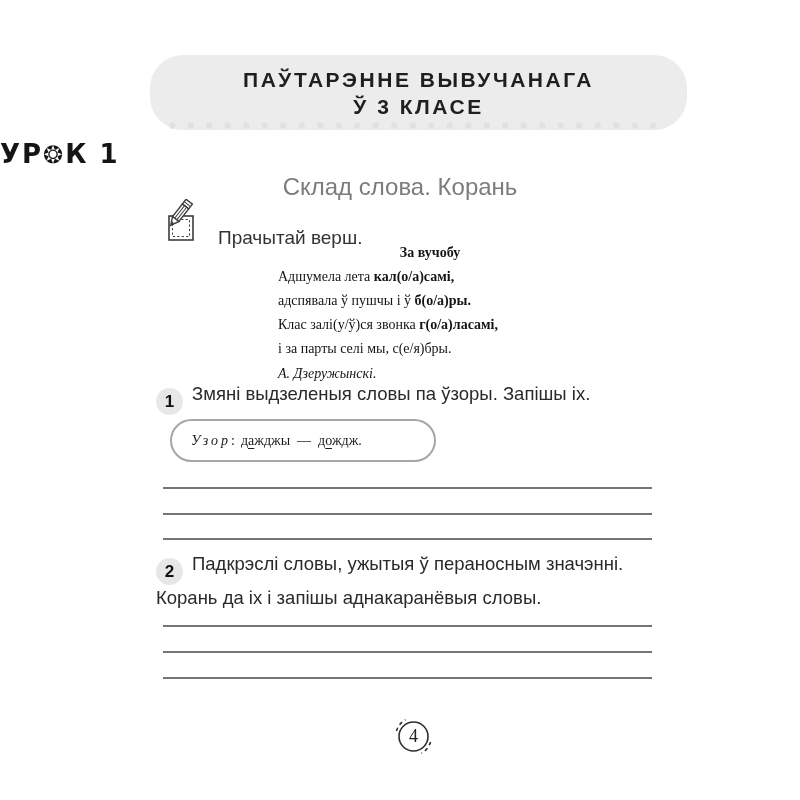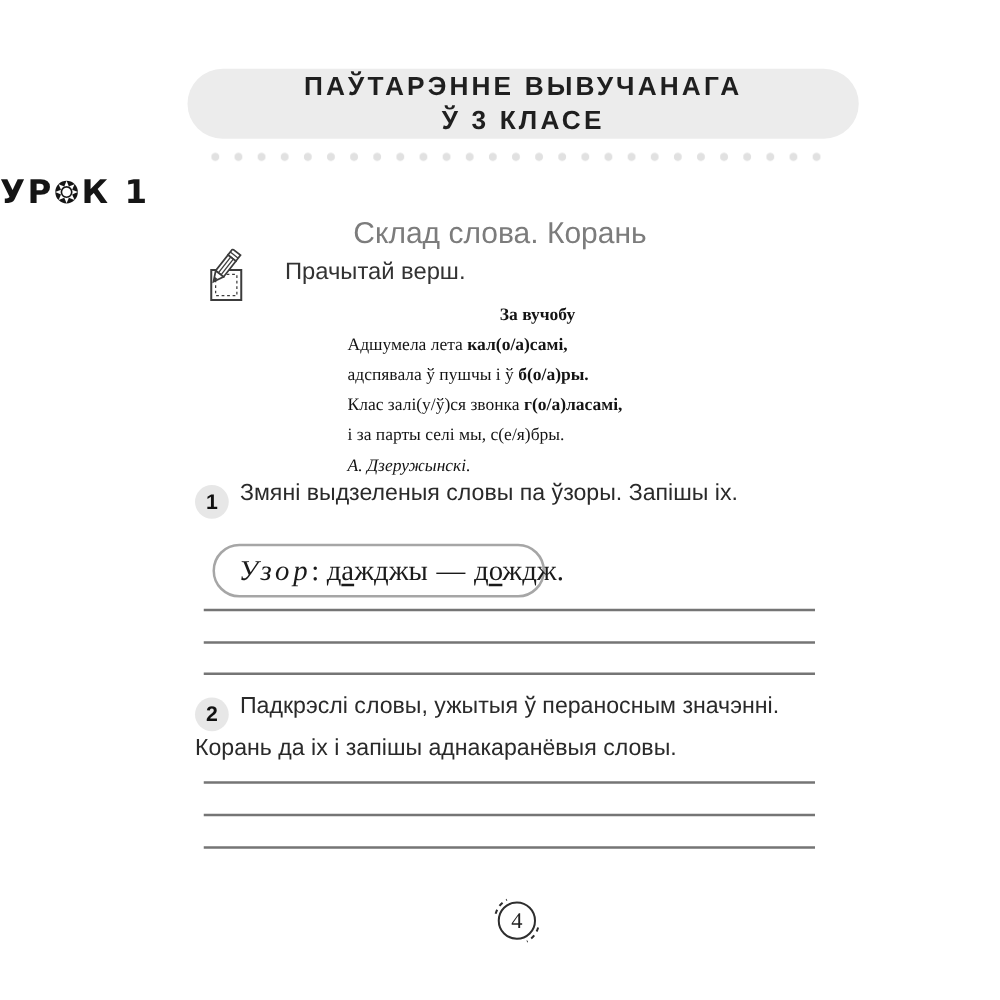--- a/index.html
+++ b/index.html
@@ -3,21 +3,21 @@
 <meta charset="utf-8">
 <style>
   html,body { margin:0; padding:0; background:#ffffff; }
   .page {
     position:relative; width:800px; height:800px; background:#ffffff;
     font-family:"Liberation Sans", sans-serif; overflow:hidden; color:#222;
   }
 
   
   .banner {
-    position:absolute; left:150px; top:55px; width:537px; height:56px;
+    position:absolute; left:150px; top:55px; width:537px; height:75px;
     background:#ececec; border-radius:33px;
     display:flex; flex-direction:column; justify-content:center; align-items:center;
   }
   .banner-line {
     font-weight:bold; font-size:21px; line-height:27px; letter-spacing:2.5px; color:#1f1f1f;
   }
 
   
   .dots-row {
     position:absolute; left:163px; top:121px; width:497px; height:8px;
@@ -32,21 +32,21 @@
     letter-spacing:2px; color:#151515;
   }
   .lesson-title .o-icon { font-size:24px; font-weight:normal; }
   .lesson-subtitle {
     position:absolute; left:0; top:173px; width:100%; text-align:center;
     font-size:24px; color:#7c7c7c;
   }
 
   
   .instruction {
-    position:absolute; left:158px; top:199px; display:flex; align-items:flex-start; gap:24px;
+    position:absolute; left:158px; top:199px; display:flex; align-items:flex-end; gap:14px;
   }
   .instruction-text { font-size:19px; color:#333; padding-top:8px; }
 
   
   .poem {
     position:absolute; left:278px; top:241px; width:304px;
     font-family:"Liberation Serif", serif; font-size:14px; line-height:24px; color:#141414;
   }
   .poem-title { text-align:center; font-weight:bold; }
   .poem-line { white-space:nowrap; }
@@ -61,24 +61,24 @@
   .task-1 { top:381px; }
   .task-2 { top:551px; }
   .task-badge {
     display:inline-block; width:27px; height:27px; border-radius:50%;
     background:#e7e7e7; color:#111; font-weight:bold; font-size:17px;
     text-align:center; line-height:27px; margin-right:9px; vertical-align:-7px;
   }
 
   
   .sample-box {
-    position:absolute; left:170px; top:435px; width:266px; height:43px;
+    position:absolute; left:170px; top:419px; width:266px; height:43px;
     border:2px solid #a6a6a6; border-radius:22px; box-sizing:border-box;
     display:flex; align-items:center; padding-left:19px;
-    font-family:"Liberation Serif", serif; font-size:23px; color:#1a1a1a;
+    font-family:"Liberation Serif", serif; font-size:14px; color:#1a1a1a;
   }
   .sample-label { font-style:italic; letter-spacing:3px; }
   .sample-colon { margin-right:6px; }
   .u-letter { text-decoration:underline; text-underline-offset:3px; }
   .sample-dash { margin:0 7px; }
 
   
   .wline {
     position:absolute; left:163px; width:489px; height:0;
     border-top:2px solid #757575;

